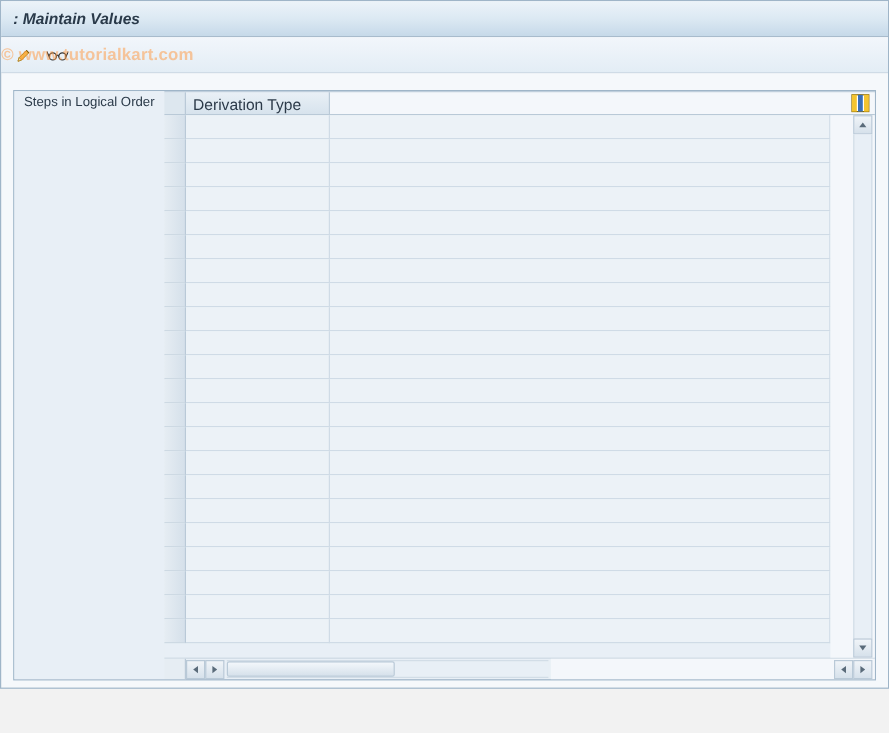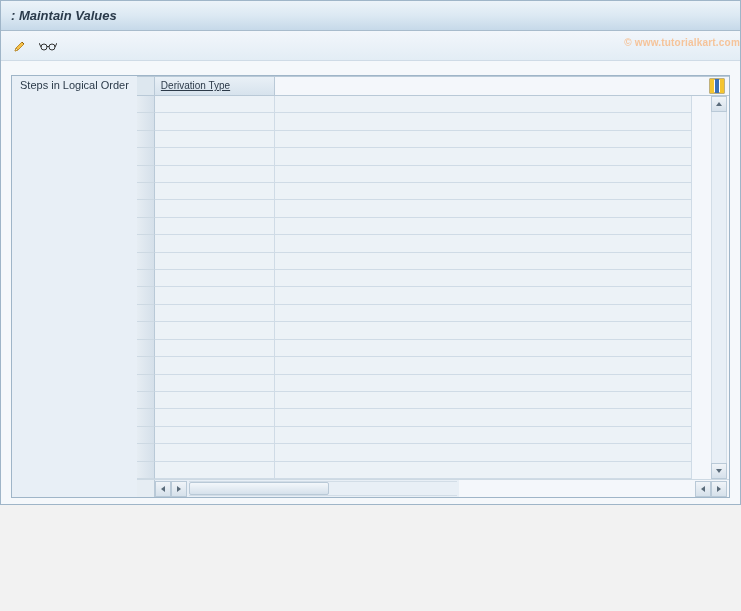--- a/index.html
+++ b/index.html
@@ -1,47 +1,47 @@
 <!DOCTYPE html>
 <html><head>
   <meta charset="utf-8">
   <style>
     * { box-sizing: border-box; margin: 0; padding: 0; }
     html, body { width: 741px; height: 611px; font-family: Arial, sans-serif; font-size: 11px; background: #f2f2f2; overflow: hidden; }
-    .window { width: 741px; height: 505px; border: 1px solid #9fb5c8; background: #f5f8fb; position: relative; }
+    .window { width: 741px; height: 574px; border: 1px solid #9fb5c8; background: #f5f8fb; position: relative; }
     .titlebar {
       height: 30px; display: flex; align-items: center; padding: 0 10px;
       background: linear-gradient(to bottom, #ecf3f9 0%, #dce9f3 50%, #c6d9e9 100%);
       border-bottom: 1px solid #a8bbcc;
       font-weight: bold; font-style: italic; font-size: 13px; color: #2a3a4a;
     }
     .toolbar {
       height: 30px; display: flex; align-items: center; padding: 0 8px; gap: 6px;
       background: linear-gradient(to bottom, #f2f6fb 0%, #e3edf5 100%);
       border-bottom: 1px solid #cfdbe6;
       position: relative;
     }
     .tool-btn { width: 22px; height: 22px; display: flex; align-items: center; justify-content: center; border: 1px solid transparent; border-radius: 2px; cursor: pointer; }
     .watermark {
-      position: absolute; left: 0; right: 0; text-align: right; top: 6px;
-      font-size: 10px; font-weight: bold; font-family: "Trebuchet MS", Arial, sans-serif;
+      position: absolute; left: 0; right: 0; text-align: left; top: 6px;
+      font-size: 14px; font-weight: bold; font-family: "Trebuchet MS", Arial, sans-serif;
       color: rgba(255,150,60,0.5); pointer-events: none; letter-spacing: 0.2px;
     }
     .content { position: absolute; top: 60px; left: 0; right: 0; bottom: 0; padding: 14px 10px 6px 10px; }
     .panel { width: 100%; height: 100%; border: 1px solid #9fb5c8; background: #e8eff6; display: flex; flex-direction: row; }
     .panel-title {
       padding: 3px 8px 4px 8px; font-size: 11px; color: #2b3a49; background: #e8eff6;
     }
     .grid-wrap { flex: 1; display: flex; flex-direction: column; min-height: 0; }
     .grid-header-row { display: flex; height: 20px; border-top: 1px solid #b9c9d7; border-bottom: 1px solid #b9c9d7; }
     .rowsel-head { width: 18px; background: #dde7ef; border-right: 1px solid #b9c9d7; }
     .col-head {
       background: linear-gradient(to bottom, #e9f0f6, #d7e3ed);
-      border-right: 1px solid #b9c9d7; padding: 3px 6px; color: #2c3a49; font-size: 10px;
-      cursor: default; white-space: nowrap; overflow: hidden; text-decoration: underline;
+      border-right: 1px solid #b9c9d7; padding: 3px 6px; color: #2c3a49; font-size: 13px;
+      cursor: default; white-space: nowrap; overflow: hidden;
     }
     .col-deriv { width: 120px; }
     .col-desc  { width: 417px; }
     .right-gutter { flex: 1; background: #f4f7fb; position: relative; }
     .config-icon { position: absolute; top: 1px; right: 4px; width: 16px; height: 16px; cursor: pointer; }
     .grid-body { flex: 1; display: flex; min-height: 0; }
     .rows-area { display: flex; flex-direction: column; }
     .data-row { display: flex; height: 20px; }
     .rowsel {
       width: 18px; background: linear-gradient(to right, #e6edf3, #d5e0ea);

